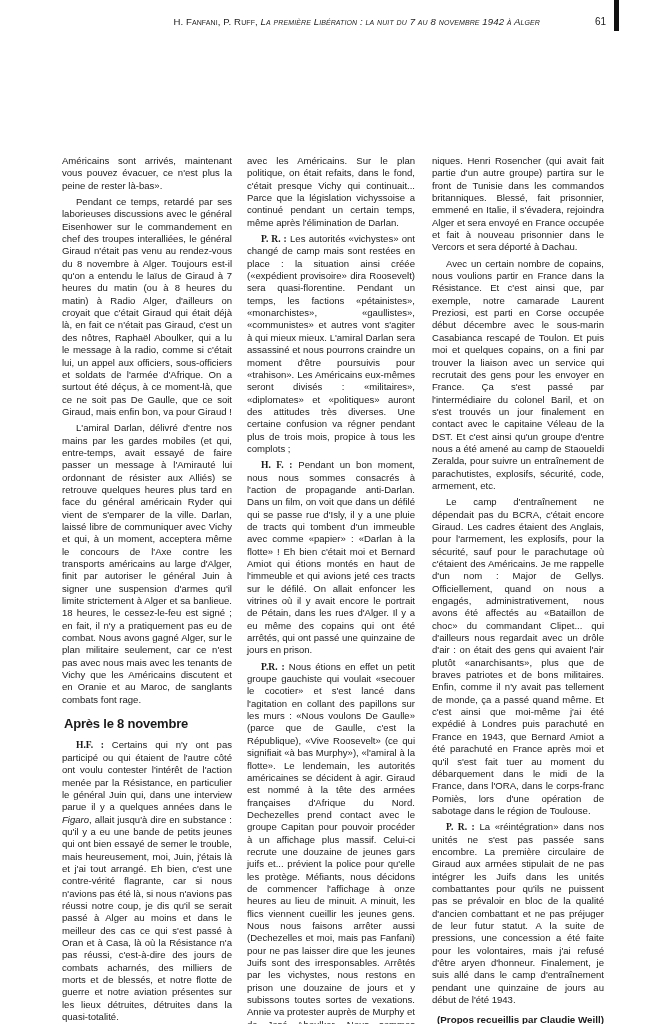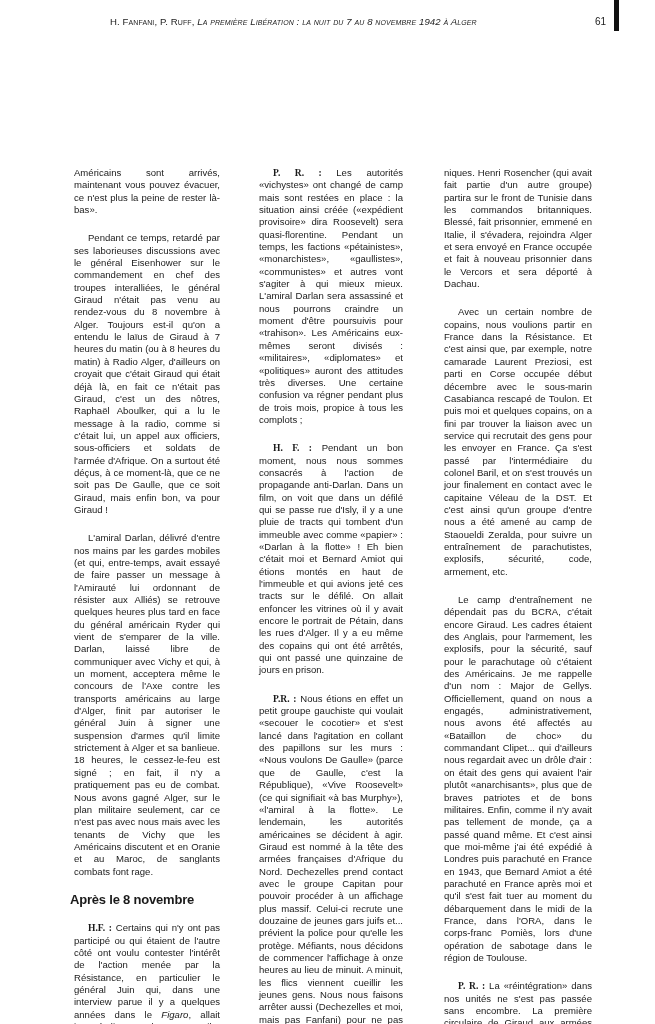--- a/index.html
+++ b/index.html
@@ -1,50 +1,51 @@
 <!DOCTYPE html>
 <html><head>
 <meta charset="utf-8">
 <style>
   html, body { margin: 0; padding: 0; background: #ffffff; }
   body { width: 655px; height: 1024px; position: relative; overflow: hidden; color: #1a1a1a; font-family: "Liberation Sans", sans-serif; }
-  .running-head { position: absolute; top: 16px; left: 110px; width: 430px; font-size: 9.6px; letter-spacing: 0.1px; color: #222; white-space: nowrap; }
+  .running-head { position: absolute; top: 16px; left: 110px; width: 430px; font-size: 9.6px; letter-spacing: 0.1px; color: #222; white-space: nowrap; text-align: right; }
   .running-head .sc { font-variant: small-caps; }
   .running-head i { font-style: italic; }
   .page-number { position: absolute; top: 16px; left: 595px; font-size: 10px; color: #222; text-align: center; }
   .edge-bar { position: absolute; top: 0; left: 614px; width: 5px; height: 31px; background: #111; }
   .column { position: absolute; top: 151px; font-size: 9.55px; line-height: 12.35px; text-align: justify; hyphens: manual; }
   .col1 { left: 58px; width: 178px; }
   .col2 { left: 243px; width: 176px; }
   .col3 { left: 428px; width: 180px; }
-  .column p { margin: 16px; text-indent: 14px; }
+  .column p { margin: 4px; text-indent: 14px; }
   .column p.noindent { text-indent: 0; }
   .column b { font-weight: bold; font-family: Liberation Serif, serif; }
   .column i { font-style: italic; }
-  .section-heading { font-size: 13px; font-weight: bold; margin: 12px 0 9px 12px; text-indent: 0; letter-spacing: -0.2px; }
+  .section-heading { font-size: 13px; font-weight: bold; margin: 12px 0 9px 6px; text-indent: 0; letter-spacing: -0.2px; }
   .credit { font-weight: bold; text-align: right; margin-top: 8px !important; text-indent: 0 !important; font-size: 9.8px; }
 </style>
 </head>
 <body>
 
 <div class="running-head">
   <span class="sc">H. Fanfani, P. Ruff</span><span>, </span><i class="sc">La première Libération : la nuit du 7 au 8 novembre 1942 à Alger</i>
 </div>
 <div class="page-number">61</div>
 <div class="edge-bar"></div>
 
 <div class="column col1">
     <p class="noindent"><span>Américains sont arrivés, maintenant vous pouvez évacuer, ce n'est plus la peine de rester là-bas».</span></p>
     <p><span>Pendant ce temps, retardé par ses laborieuses discussions avec le général Eisenhower sur le commandement en chef des troupes interalliées, le général Giraud n'était pas venu au rendez-vous du 8 novembre à Alger. Toujours est-il qu'on a entendu le laïus de Giraud à 7 heures du matin (ou à 8 heures du matin) à Radio Alger, d'ailleurs on croyait que c'était Giraud qui était déjà là, en fait ce n'était pas Giraud, c'est un des nôtres, Raphaël Aboulker, qui a lu le message à la radio, comme si c'était lui, un appel aux officiers, sous-officiers et soldats de l'armée d'Afrique. On a surtout été déçus, à ce moment-là, que ce ne soit pas De Gaulle, que ce soit Giraud, mais enfin bon, va pour Giraud !</span></p>
     <p><span>L'amiral Darlan, délivré d'entre nos mains par les gardes mobiles (et qui, entre-temps, avait essayé de faire passer un message à l'Amirauté lui ordonnant de résister aux Alliés) se retrouve quelques heures plus tard en face du général américain Ryder qui vient de s'emparer de la ville. Darlan, laissé libre de communiquer avec Vichy et qui, à un moment, acceptera même le concours de l'Axe contre les transports américains au large d'Alger, finit par autoriser le général Juin à signer une suspension d'armes qu'il limite strictement à Alger et sa banlieue. 18 heures, le cessez-le-feu est signé ; en fait, il n'y a pratiquement pas eu de combat. Nous avons gagné Alger, sur le plan militaire seulement, car ce n'est pas avec nous mais avec les tenants de Vichy que les Américains discutent et en Oranie et au Maroc, de sanglants combats font rage.</span></p>
     <h2 class="section-heading">Après le 8 novembre</h2>
     <p><b>H.F. :</b> <span>Certains qui n'y ont pas participé ou qui étaient de l'autre côté ont voulu contester l'intérêt de l'action menée par la Résistance, en particulier le général Juin qui, dans une interview parue il y a quelques années dans le </span><i>Figaro</i><span>, allait jusqu'à dire en substance : qu'il y a eu une bande de petits jeunes qui ont bien essayé de semer le trouble, mais heureusement, moi, Juin, j'étais là et j'ai tout arrangé. Eh bien, c'est une contre-vérité flagrante, car si nous n'avions pas été là, si nous n'avions pas réussi notre coup, je dis qu'il se serait passé à Alger au moins et dans le meilleur des cas ce qui s'est passé à Oran et à Casa, là où la Résistance n'a pas réussi, c'est-à-dire des jours de combats acharnés, des milliers de morts et de blessés, et notre flotte de guerre et notre aviation présentes sur les lieux détruites, détruites dans la quasi-totalité.</span></p>
     <p><span>On était plutôt malheureux quand on a vu finalement que c'était Darlan qui a pris le pouvoir, à la suite de ses négociations avec les Anglo-américains, surtout</span></p>
   </div>
 <div class="column col2">
+    <p class="noindent"><span>avec les Américains. Sur le plan politique, on était refaits, dans le fond, c'était presque Vichy qui continuait... Parce que la législation vichyssoise a continué pendant un certain temps, même après l'élimination de Darlan.</span></p>
     <p><b>P. R. :</b> <span>Les autorités «vichystes» ont changé de camp mais sont restées en place : la situation ainsi créée («expédient provisoire» dira Roosevelt) sera quasi-florentine. Pendant un temps, les factions «pétainistes», «monarchistes», «gaullistes», «communistes» et autres vont s'agiter à qui mieux mieux. L'amiral Darlan sera assassiné et nous pourrons craindre un moment d'être poursuivis pour «trahison». Les Américains eux-mêmes seront divisés : «militaires», «diplomates» et «politiques» auront des attitudes très diverses. Une certaine confusion va régner pendant plus de trois mois, propice à tous les complots ;</span></p>
     <p><b>H. F. :</b> <span>Pendant un bon moment, nous nous sommes consacrés à l'action de propagande anti-Darlan. Dans un film, on voit que dans un défilé qui se passe rue d'Isly, il y a une pluie de tracts qui tombent d'un immeuble avec comme «papier» : «Darlan à la flotte» ! Eh bien c'était moi et Bernard Amiot qui étions montés en haut de l'immeuble et qui avions jeté ces tracts sur le défilé. On allait enfoncer les vitrines où il y avait encore le portrait de Pétain, dans les rues d'Alger. Il y a eu même des copains qui ont été arrêtés, qui ont passé une quinzaine de jours en prison.</span></p>
     <p><b>P.R. :</b> <span>Nous étions en effet un petit groupe gauchiste qui voulait «secouer le cocotier» et s'est lancé dans l'agitation en collant des papillons sur les murs : «Nous voulons De Gaulle» (parce que de Gaulle, c'est la République), «Vive Roosevelt» (ce qui signifiait «à bas Murphy»), «l'amiral à la flotte». Le lendemain, les autorités américaines se décident à agir. Giraud est nommé à la tête des armées françaises d'Afrique du Nord. Dechezelles prend contact avec le groupe Capitan pour pouvoir procéder à un affichage plus massif. Celui-ci recrute une douzaine de jeunes gars juifs et... prévient la police pour qu'elle les protège. Méfiants, nous décidons de commencer l'affichage à onze heures au lieu de minuit. A minuit, les flics viennent cueillir les jeunes gens. Nous nous faisons arrêter aussi (Dechezelles et moi, mais pas Fanfani) pour ne pas laisser dire que les jeunes Juifs sont des irresponsables. Arrêtés par les vichystes, nous restons en prison une douzaine de jours et y subissons toutes sortes de vexations. Annie va protester auprès de Murphy et de José Aboulker. Nous sommes amenés devant un tribunal qui, sans nous juger, nous relâche pour nous renvoyer dans nos unités.</span></p>
     <p><b>H. F. :</b> <span>Bon, nous, on n'a pas voulu s'engager dans l'armée régulière, on s'est dit : «c'est encore Vichy». On ne connaissait pas les commandos britan-</span></p>
   </div>
 <div class="column col3">
     <p class="noindent"><span>niques. Henri Rosencher (qui avait fait partie d'un autre groupe) partira sur le front de Tunisie dans les commandos britanniques. Blessé, fait prisonnier, emmené en Italie, il s'évadera, rejoindra Alger et sera envoyé en France occupée et fait à nouveau prisonnier dans le Vercors et sera déporté à Dachau.</span></p>
     <p><span>Avec un certain nombre de copains, nous voulions partir en France dans la Résistance. Et c'est ainsi que, par exemple, notre camarade Laurent Preziosi, est parti en Corse occupée début décembre avec le sous-marin Casabianca rescapé de Toulon. Et puis moi et quelques copains, on a fini par trouver la liaison avec un service qui recrutait des gens pour les envoyer en France. Ça s'est passé par l'intermédiaire du colonel Baril, et on s'est trouvés un jour finalement en contact avec le capitaine Véleau de la DST. Et c'est ainsi qu'un groupe d'entre nous a été amené au camp de Staoueldi Zeralda, pour suivre un entraînement de parachutistes, explosifs, sécurité, code, armement, etc.</span></p>
     <p><span>Le camp d'entraînement ne dépendait pas du BCRA, c'était encore Giraud. Les cadres étaient des Anglais, pour l'armement, les explosifs, pour la sécurité, sauf pour le parachutage où c'étaient des Américains. Je me rappelle d'un nom : Major de Gellys. Officiellement, quand on nous a engagés, administrativement, nous avons été affectés au «Bataillon de choc» du commandant Clipet... qui d'ailleurs nous regardait avec un drôle d'air : on était des gens qui avaient l'air plutôt «anarchisants», plus que de braves patriotes et de bons militaires. Enfin, comme il n'y avait pas tellement de monde, ça a passé quand même. Et c'est ainsi que moi-même j'ai été expédié à Londres puis parachuté en France en 1943, que Bernard Amiot a été parachuté en France après moi et qu'il s'est fait tuer au moment du débarquement dans le midi de la France, dans l'ORA, dans le corps-franc Pomiès, lors d'une opération de sabotage dans le région de Toulouse.</span></p>
     <p><b>P. R. :</b> <span>La «réintégration» dans nos unités ne s'est pas passée sans encombre. La première circulaire de Giraud aux armées stipulait de ne pas intégrer les Juifs dans les unités combattantes pour qu'ils ne puissent pas se prévaloir en bloc de la qualité d'ancien combattant et ne pas préjuger de leur futur statut. A la suite de pressions, une concession a été faite pour les volontaires, mais j'ai refusé d'être aryen d'honneur. Finalement, je suis allé dans le camp d'entraînement pendant une quinzaine de jours au début de l'été 1943.</span></p>

